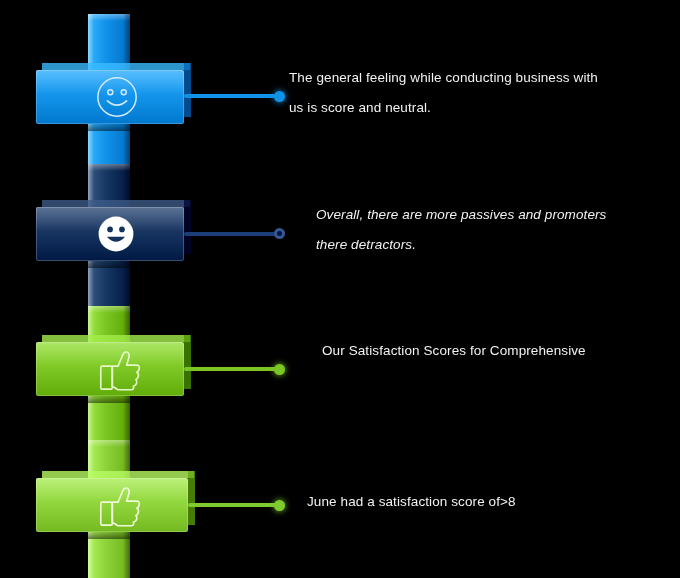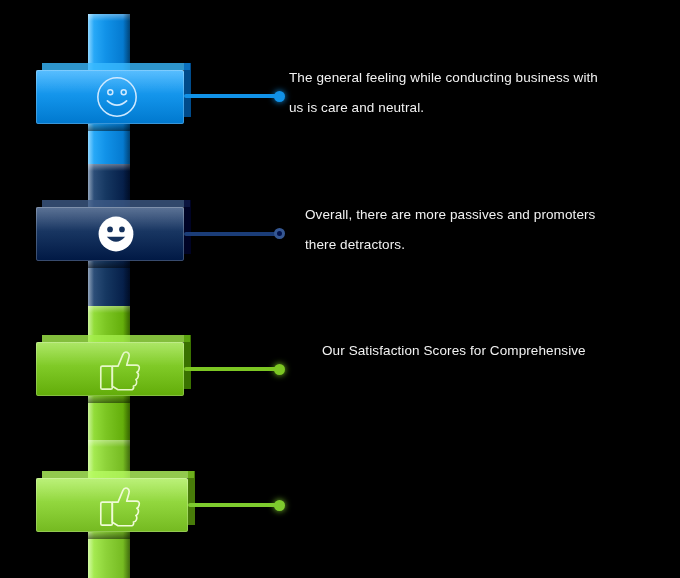--- a/index.html
+++ b/index.html
@@ -91,42 +91,42 @@
         <circle cx="17" cy="19" r="2.6" fill="none" stroke="#cfe9ff" stroke-width="1.6"></circle>
         <circle cx="31" cy="19" r="2.6" fill="none" stroke="#cfe9ff" stroke-width="1.6"></circle>
         <path d="M14 28 Q24 37 34 28" fill="none" stroke="#cfe9ff" stroke-width="1.8" stroke-linecap="round"></path>
       </svg>
     </div>
   </div>
   <div class="conn" id="cn0" style="left: 184px; top: 94px; width: 98px; background: rgb(17, 146, 232);"></div>
   <div class="dot" id="dt0" style="left: 274px; top: 91px; background: rgb(17, 146, 232); box-shadow: rgb(17, 146, 232) 0px 0px 6px;"></div>
   <div class="txt" style="left:289px;top:63px;">
     <span>The general feeling while conducting business with</span>
-    <span class="l2">us is care and neutral.</span>
+    <span class="l2">us is score and neutral.</span>
   </div>
 
   <div class="bar" id="bar1" style="left:36px;top:207px;width:148px;">
     <div class="body" id="bar1b" style="background: linear-gradient(rgb(47, 76, 120) 0%, rgb(21, 50, 94) 52%, rgb(0, 24, 68) 100%);"></div>
     <div class="top" id="bar1t" style="background: rgb(61, 90, 134);"></div>
     <div class="side" id="bar1s" style="background: rgb(0, 4, 48);"></div>
     <div class="under"></div>
     <div class="gloss"></div>
     <div class="edge"></div>
     <div class="icon-wrap">
       <svg width="44" height="44" viewBox="0 0 48 48">
         <circle cx="24" cy="24" r="19" fill="#ffffff"></circle>
         <circle cx="17.5" cy="19" r="3.1" fill="#15325e"></circle>
         <circle cx="30.5" cy="19" r="3.1" fill="#15325e"></circle>
         <path d="M14 27 Q24 38 34 27 Z" fill="#15325e"></path>
       </svg>
     </div>
   </div>
   <div class="conn" id="cn1" style="left: 184px; top: 232px; width: 98px; background: rgb(27, 61, 120);"></div>
   <div class="dot ring" id="dt1" style="left: 274px; top: 228px; border-color: rgb(53, 87, 146); background: rgb(0, 17, 76);"></div>
-  <div class="txt" style="left:305px;top:200px;">
+  <div class="txt" style="left:316px;top:200px;font-style:italic;">
     <span>Overall, there are more passives and promoters</span>
     <span class="l2">there detractors.</span>
   </div>
 
   <div class="bar" id="bar2" style="left:36px;top:342px;width:148px;">
     <div class="body" id="bar2b" style="background: linear-gradient(rgb(150, 224, 61) 0%, rgb(124, 198, 35) 52%, rgb(98, 172, 9) 100%);"></div>
     <div class="top" id="bar2t" style="background: rgb(164, 238, 75);"></div>
     <div class="side" id="bar2s" style="background: rgb(78, 152, 0);"></div>
     <div class="under"></div>
     <div class="gloss"></div>
@@ -157,14 +157,17 @@
       <svg width="50" height="46" viewBox="0 0 52 48">
         <path d="M19 21 L25 21 L30 9 Q31.5 5.5 34.5 6.5 Q37.5 7.8 36.3 12 L34 20 L44 20
                  Q48 20 47 24 Q46.5 26.6 44.6 27.4 Q47 28.6 46 32 Q45.4 34.2 43.6 34.9
                  Q45.2 36.6 44.2 39.4 Q43.4 41.6 41 41.8 Q42 44.6 39.6 45.6 L25 45.6 L19 42 Z" fill="none" stroke="#f0fbd8" stroke-width="1.7" stroke-linejoin="round"></path>
         <rect x="7" y="21" width="12" height="24" rx="1.5" fill="none" stroke="#f0fbd8" stroke-width="1.7"></rect>
       </svg>
     </div>
   </div>
   <div class="conn" id="cn3" style="left: 188px; top: 503px; width: 94px; background: rgb(126, 203, 46);"></div>
   <div class="dot" id="dt3" style="left: 274px; top: 500px; background: rgb(126, 203, 46); box-shadow: rgb(126, 203, 46) 0px 0px 6px;"></div>
+  <div class="txt" style="left:307px;top:487px;">
+    <span>June had a satisfaction score of&gt;8</span>
+  </div>
 
 </div>
 
 </body></html>

